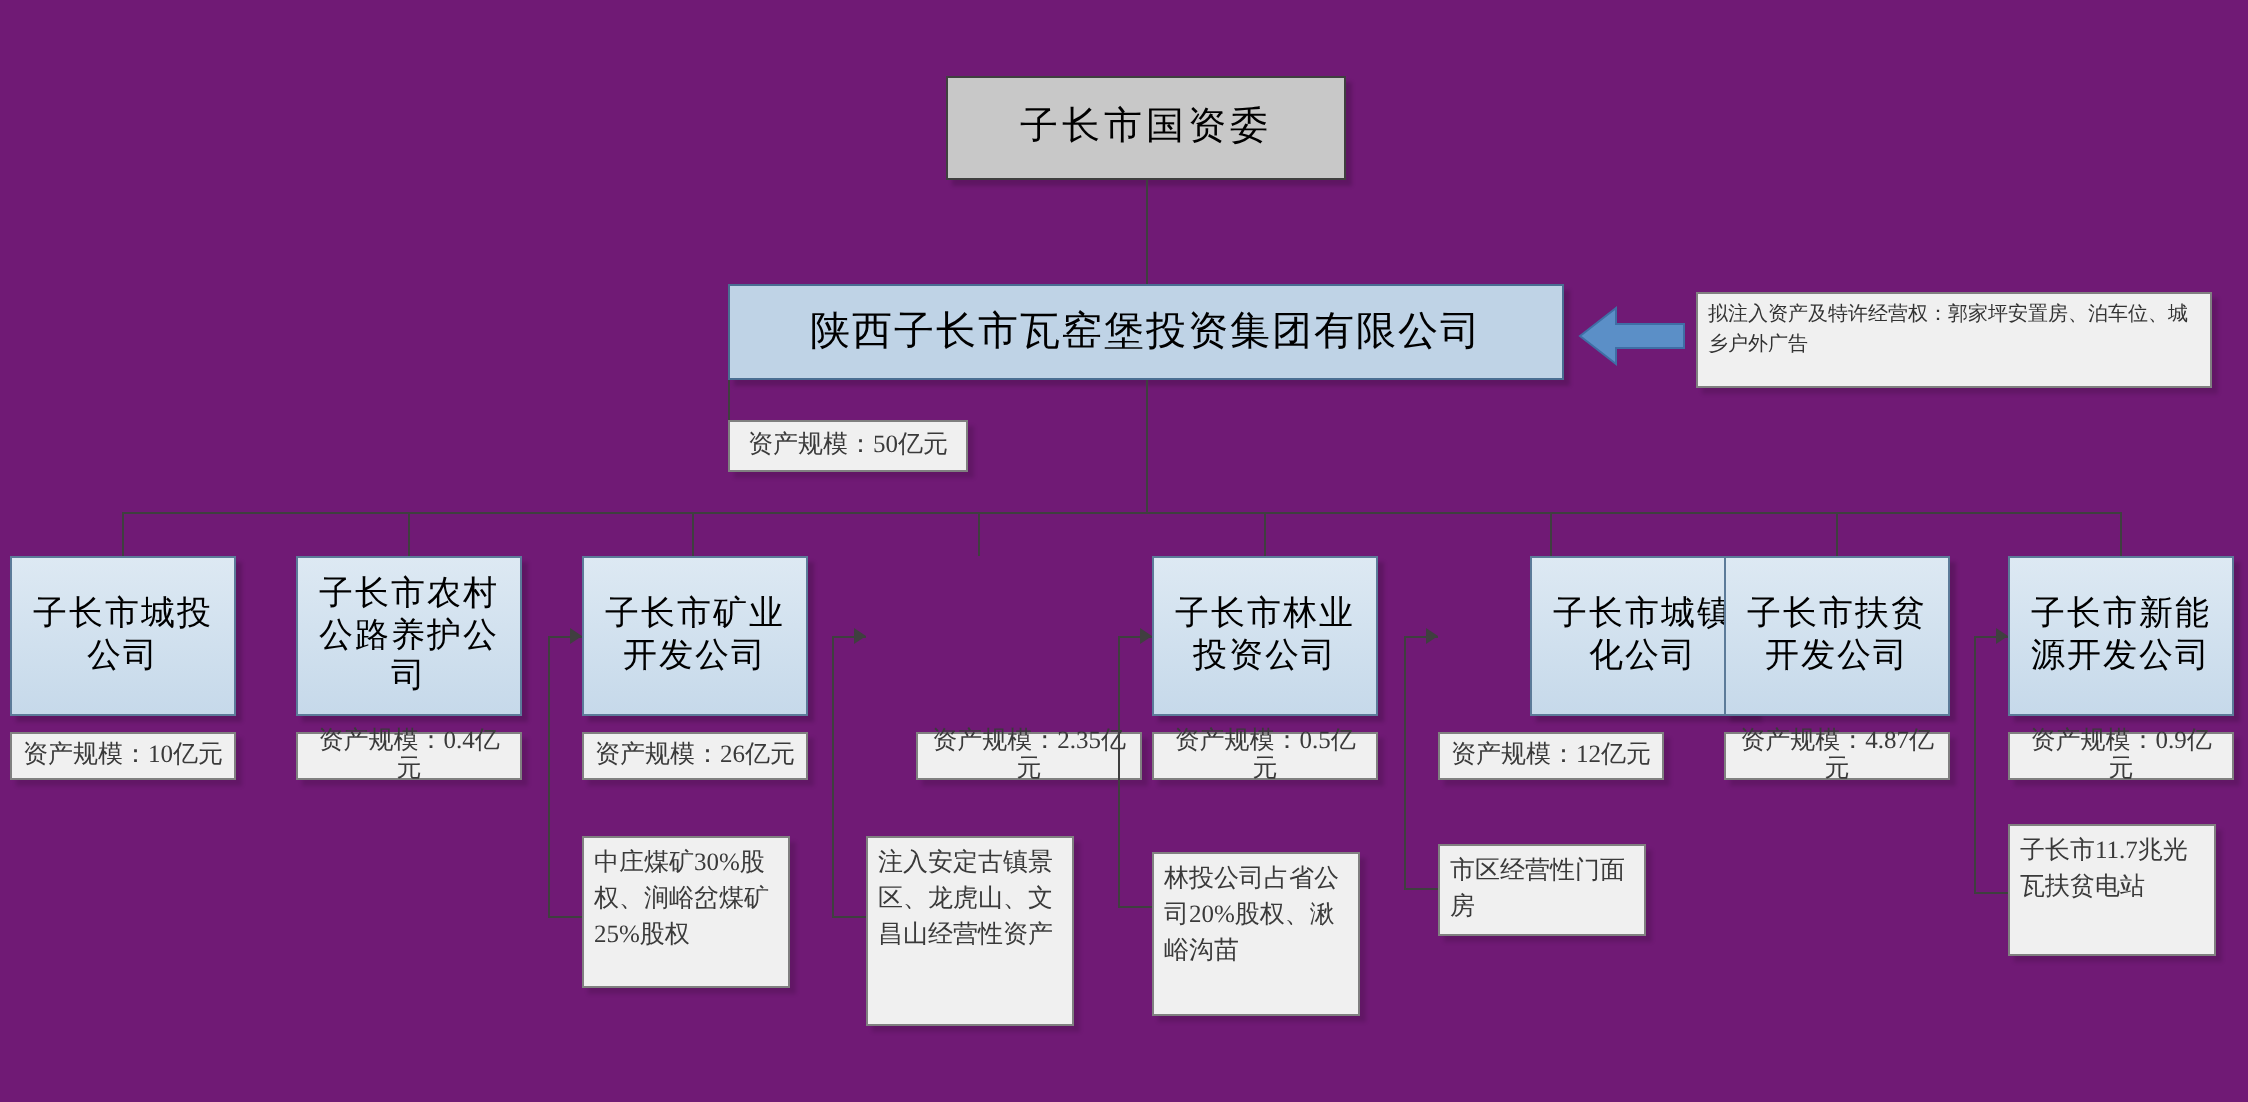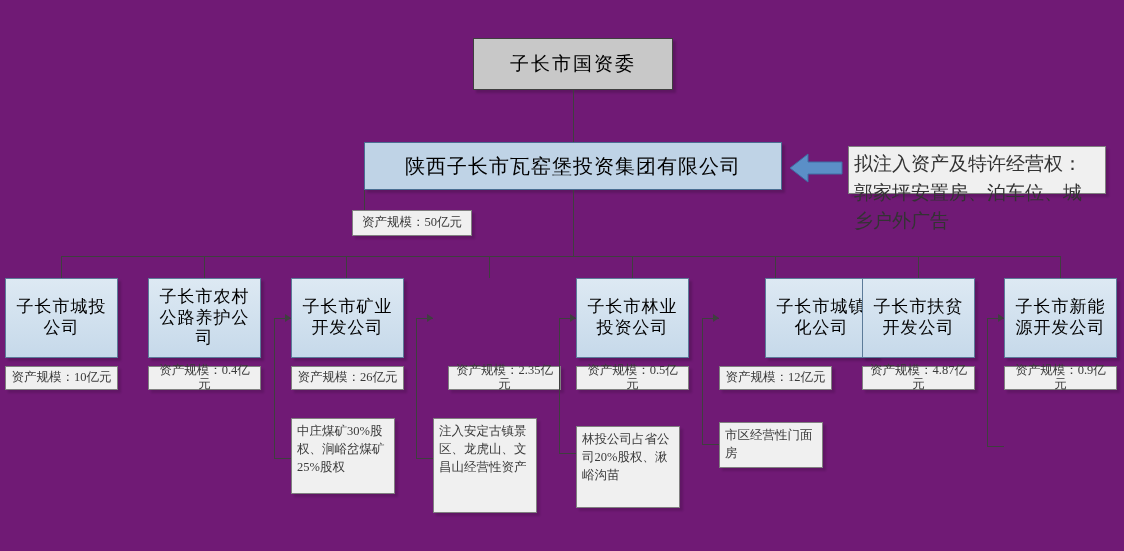--- a/index.html
+++ b/index.html
@@ -62,21 +62,21 @@
   .note-scale{
     display:flex;
     align-items:center;
     justify-content:center;
     text-align:center;
     padding:2px 4px;
     line-height:1.1;
     letter-spacing:0px;
   }
   .note-annot{
-    font-size:19px;
+    font-size:10px;
     line-height:1.5;
     color:#333;
   }
   
   .ln{position:absolute;background:#3f3f3f;}
   .lnh{height:1px;}
   .lnv{width:1px;}
   .arrow-head{
     position:absolute;
     width:0;height:0;
@@ -94,21 +94,21 @@
   <div class="node node-root" style="left:473px;top:38px;width:200px;height:52px;">
     <span>子长市国资委</span>
   </div>
 
   <div class="ln lnv" style="left:573px;top:90px;height:52px;"></div>
 
   <div class="node node-main" style="left:364px;top:142px;width:418px;height:48px;">
     <span>陕西子长市瓦窑堡投资集团有限公司</span>
   </div>
 
-  <div class="note note-scale" style="left:352px;top:210px;width:120px;height:26px;">
+  <div class="note note-scale" style="left:364px;top:210px;width:120px;height:26px;">
     <span>资产规模：50亿元</span>
   </div>
   <div class="ln lnv" style="left:364px;top:190px;height:20px;"></div>
 
   <svg class="big-arrow" style="left:788px;top:148px;" width="56" height="40" viewBox="0 0 56 40">
     <polygon points="2,20 20,6 20,14 54,14 54,26 20,26 20,34" fill="#5b8fc7" stroke="#3f6ea5" stroke-width="1"></polygon>
   </svg>
 
   <div class="note note-annot" style="left:848px;top:146px;width:258px;height:48px;">
     <span>拟注入资产及特许经营权：郭家坪安置房、泊车位、城乡户外广告</span>
@@ -147,21 +147,21 @@
     <span>资产规模：26亿元</span>
   </div>
   <div class="note" style="left:291px;top:418px;width:104px;height:76px;">
     <span>中庄煤矿30%股权、涧峪岔煤矿25%股权</span>
   </div>
   <div class="ln lnv" style="left:274px;top:318px;height:140px;"></div>
   <div class="ln lnh" style="left:274px;top:318px;width:17px;"></div>
   <div class="ln lnh" style="left:274px;top:458px;width:17px;"></div>
   <div class="arrow-head" style="left:285px;top:314px;"></div>
 
-  <div class="note note-scale" style="left:448px;top:366px;width:113px;height:24px;">
+  <div class="note note-scale" style="left:458px;top:366px;width:113px;height:24px;">
     <span>资产规模：2.35亿元</span>
   </div>
   <div class="note" style="left:433px;top:418px;width:104px;height:95px;">
     <span>注入安定古镇景区、龙虎山、文昌山经营性资产</span>
   </div>
   <div class="ln lnv" style="left:416px;top:318px;height:140px;"></div>
   <div class="ln lnh" style="left:416px;top:318px;width:17px;"></div>
   <div class="ln lnh" style="left:416px;top:458px;width:17px;"></div>
   <div class="arrow-head" style="left:427px;top:314px;"></div>
 
@@ -199,18 +199,21 @@
   <div class="note note-scale" style="left:862px;top:366px;width:113px;height:24px;">
     <span>资产规模：4.87亿元</span>
   </div>
 
   <div class="node node-sub" style="left:1004px;top:278px;width:113px;height:80px;">
     <span>子长市新能源开发公司</span>
   </div>
   <div class="note note-scale" style="left:1004px;top:366px;width:113px;height:24px;">
     <span>资产规模：0.9亿元</span>
   </div>
+  <div class="note" style="left:1004px;top:412px;width:104px;height:66px;">
+    <span>子长市11.7兆光瓦扶贫电站</span>
+  </div>
   <div class="ln lnv" style="left:987px;top:318px;height:128px;"></div>
   <div class="ln lnh" style="left:987px;top:318px;width:17px;"></div>
   <div class="ln lnh" style="left:987px;top:446px;width:17px;"></div>
   <div class="arrow-head" style="left:998px;top:314px;"></div>
 
 </div>
 
 </body></html>

